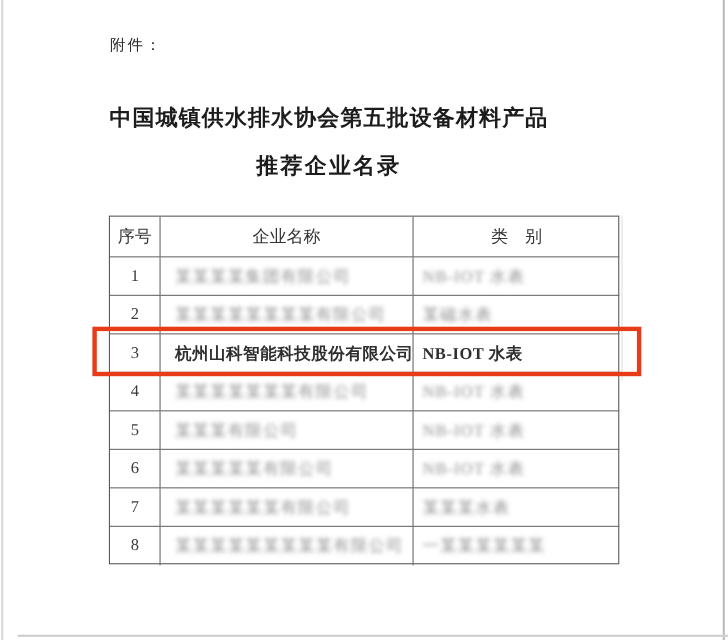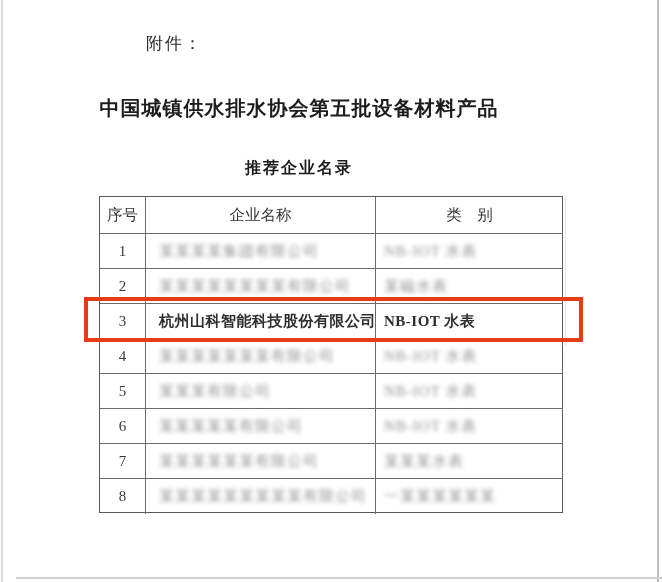--- a/index.html
+++ b/index.html
@@ -10,26 +10,26 @@
     overflow:hidden;
     font-family:"Liberation Serif","DejaVu Serif",serif;
     color:#2f2f2f;
   }
   
   .edge-left{position:absolute;left:1px;top:0;width:2px;height:582px;background:#d9d9d9;}
   .edge-right{position:absolute;left:657px;top:0;width:2px;height:582px;background:#bdbdbd;}
   .edge-bottom{position:absolute;left:16px;right:0;top:577px;height:2px;background:#cfcfcf;}
   .fold-line{position:absolute;left:565px;top:196px;width:1px;height:150px;background:#e2e2e2;}
 
-  .attachment{position:absolute;left:100px;top:32px;font-size:17px;color:#2b2b2b;letter-spacing:2px;margin-left:46px;}
+  .attachment{position:absolute;left:100px;top:32px;font-size:14px;color:#2b2b2b;letter-spacing:2px;}
 
   .title{position:absolute;left:0;top:95px;width:598px;text-align:center;
     font-weight:bold;color:#1c1c1c;}
   .title .line1{font-size:20px;letter-spacing:1px;line-height:26px;}
-  .title .line2{font-size:16px;letter-spacing:2px;line-height:26px;margin-top:34px;}
+  .title .line2{font-size:20px;letter-spacing:2px;line-height:26px;margin-top:17px;}
 
   .doc-table{
     position:absolute;left:99px;top:196px;
     width:464px;height:317px;
     display:grid;
     grid-template-columns:46px 230px 187px;
     grid-template-rows:37px repeat(8,35px);
     border:1px solid #5a5a5a;
     box-sizing:border-box;
     background:#fff;

